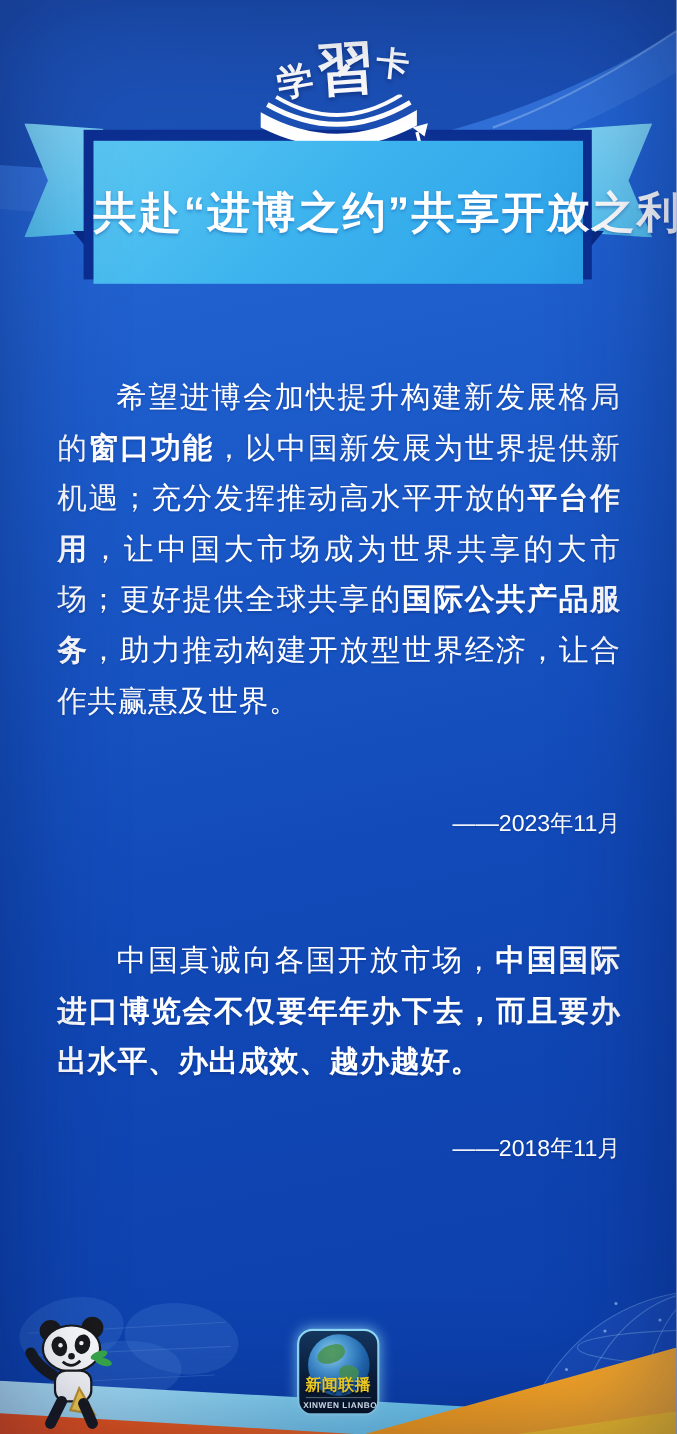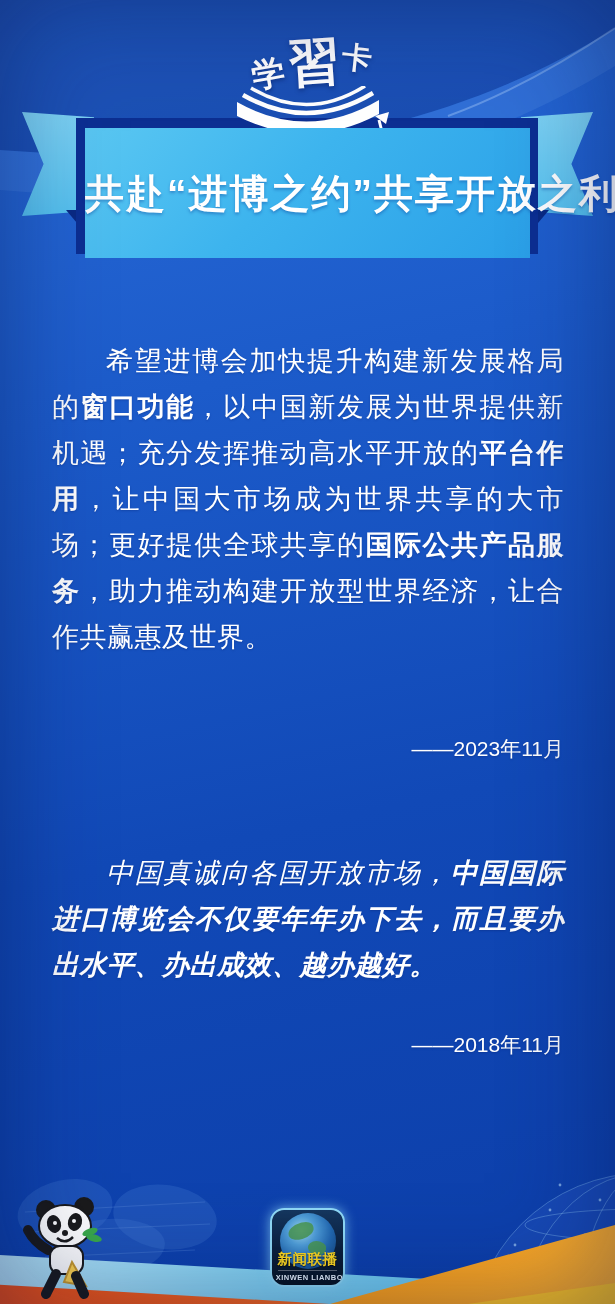--- a/index.html
+++ b/index.html
@@ -46,21 +46,21 @@
   }
   .quote-p strong{font-weight:900;}
   .quote-p span{font-weight:400;}
   .attribution{
     left:52px;width:512px;text-align:right;color:#fff;z-index:2;
     text-shadow:0 1px 2px rgba(8,35,110,.35);
   }
   .attribution .date{font-size:21px;line-height:34px;font-weight:500;}
   .attribution .source{font-size:20px;line-height:33px;font-weight:500;}
   .p1{top:338px;} .a1{top:718px;margin-top:14px;}
-  .p2{top:850px;font-style:italic;} .a2{top:1028px;}
+  .p2{top:850px;} .a2{top:1028px;}
 
   
   .band{z-index:4;}
   .band-lightblue{left:0;top:1252px;width:615px;height:52px;background:linear-gradient(100deg,#b6e4f8 0%,#7fd2f3 45%,#54c1ef 100%);clip-path:polygon(0 6%,100% 72%,100% 100%,0 100%);}
   .band-red{left:0;top:1280px;width:330px;height:24px;background:linear-gradient(95deg,#f04e14,#f96b1d);clip-path:polygon(0 20%,100% 100%,0 100%);z-index:4;}
   .band-orange{left:330px;top:1225px;width:285px;height:79px;background:linear-gradient(110deg,#ff9d12,#fbae2e);clip-path:polygon(100% 0,100% 100%,0 100%);z-index:4;}
   .band-yellow{left:468px;top:1283px;width:147px;height:21px;background:#ffc524;clip-path:polygon(100% 0,100% 100%,0 100%);z-index:5;}
 
   
   .news-icon{

